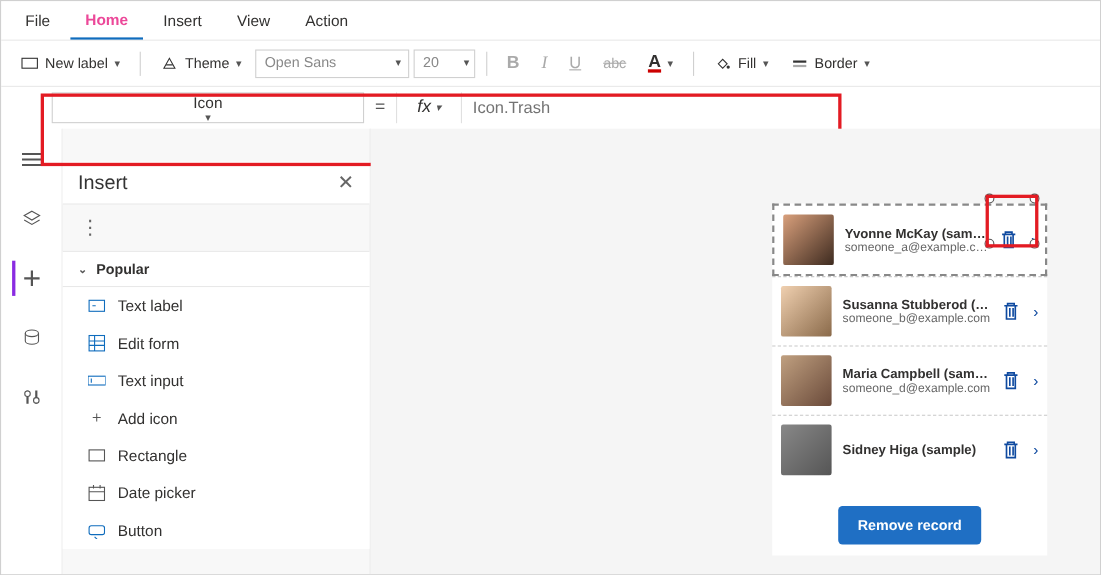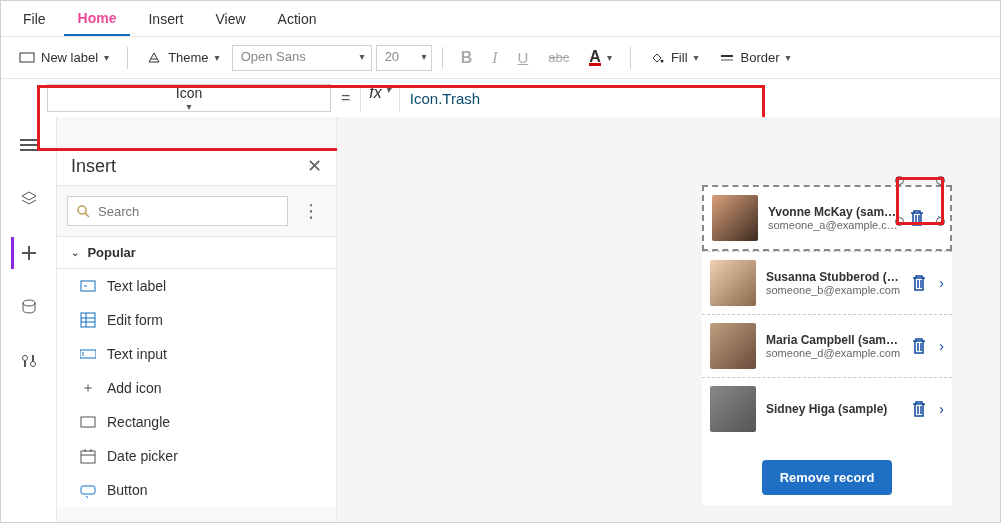--- a/index.html
+++ b/index.html
@@ -13,22 +13,22 @@
 .tbtn { display: inline-flex; align-items: center; gap: 6px; padding: 4px 8px; cursor: pointer; color: #323130; font-size: 13px; }
 .sep { width: 1px; height: 22px; background: #d0d0d0; margin: 0 6px; }
 .font-select { border: 1px solid #d0d0d0; padding: 3px 22px 3px 8px; font-size: 13px; color: #888; background: #fff; min-width: 140px; height: 26px; position: relative; }
 .size-box { border: 1px solid #d0d0d0; padding: 3px 31px 3px 8px; width: 56px; height: 26px; color: #888; }
 .chev { font-size: 10px; color: #555; }
 .ico { display: inline-block; width: 16px; height: 16px; }
 
 .formula-row { display: flex; align-items: center; height: 38px; }
 .prop-select { display: flex; align-items: center; justify-content: space-between; width: 284px; height: 28px; border: 1px solid #d0d0d0; padding: 0 8px; margin-left: 46px; font-size: 14px; flex-direction: column; }
 .eq { padding: 0 10px; color: #555; font-size: 16px; }
-.fx { display: flex; align-items: flex-start; padding: 0 8px; height: 28px; border-left: 1px solid #e0e0e0; border-right: 1px solid #e0e0e0; font-style: italic; font-family: serif; }
-.formula-input { flex: 1; padding: 0 10px; font-family: Consolas, monospace; font-size: 15px; color: #0c4a6e; height: 28px; display: flex; align-items: center; }
+.fx { display: flex; align-items: center; padding: 0 18px; height: 28px; border-left: 1px solid #e0e0e0; border-right: 1px solid #e0e0e0; font-style: italic; font-family: serif; }
+.formula-input { flex: 1; padding: 0 10px; font-family: Consolas, monospace; font-size: 15px; color: #737373; height: 28px; display: flex; align-items: center; }
 .red-box-1 { position: absolute; border: 3px solid #e31b23; top: 84px; left: 36px; width: 728px; height: 66px; pointer-events: none; }
 
 .hint-bar { position: absolute; top: 118px; left: 427px; display: flex; border: 1px solid #d0d0d0; background: #fff; height: 32px; align-items: center; }
 .hint-cell { padding: 0 14px; font-size: 13px; display: flex; align-items: center; height: 100%; }
 .hint-cell + .hint-cell { border-left: 1px solid #d0d0d0; }
 
 .main { display: flex; height: calc(100% - 116px); }
 .rail { width: 56px; display: flex; flex-direction: column; align-items: center; padding-top: 12px; gap: 22px; border-right: 1px solid #e8e8e8; }
 .rail-item { width: 32px; height: 32px; display: flex; align-items: center; justify-content: center; cursor: pointer; color: #555; }
 .rail-item.active { border-left: 3px solid #8a2be2; margin-left: -3px; }
@@ -204,27 +204,20 @@
         </svg>
     </div>
   </div>
 
   <div class="panel">
     <div class="panel-head">
       <h2>Insert</h2>
       <div class="close-x">✕</div>
     </div>
     <div class="search-row">
-      <div class="search-box">
-        <svg width="14" height="14">
-            <circle cx="6" cy="6" r="4" fill="none" stroke="#b95" stroke-width="1.5"></circle>
-            <line x1="9" y1="9" x2="13" y2="13" stroke="#b95" stroke-width="1.5"></line>
-          </svg>
-        <input placeholder="Search" style="">
-      </div>
       <div class="vdots">⋮</div>
     </div>
     <div class="group-hdr">
       <span class="chev">⌄</span>
       <span>Popular</span>
     </div>
     <div class="item-list">
       <div class="item">
           <span class="ic">
             <svg width="16" height="16">

